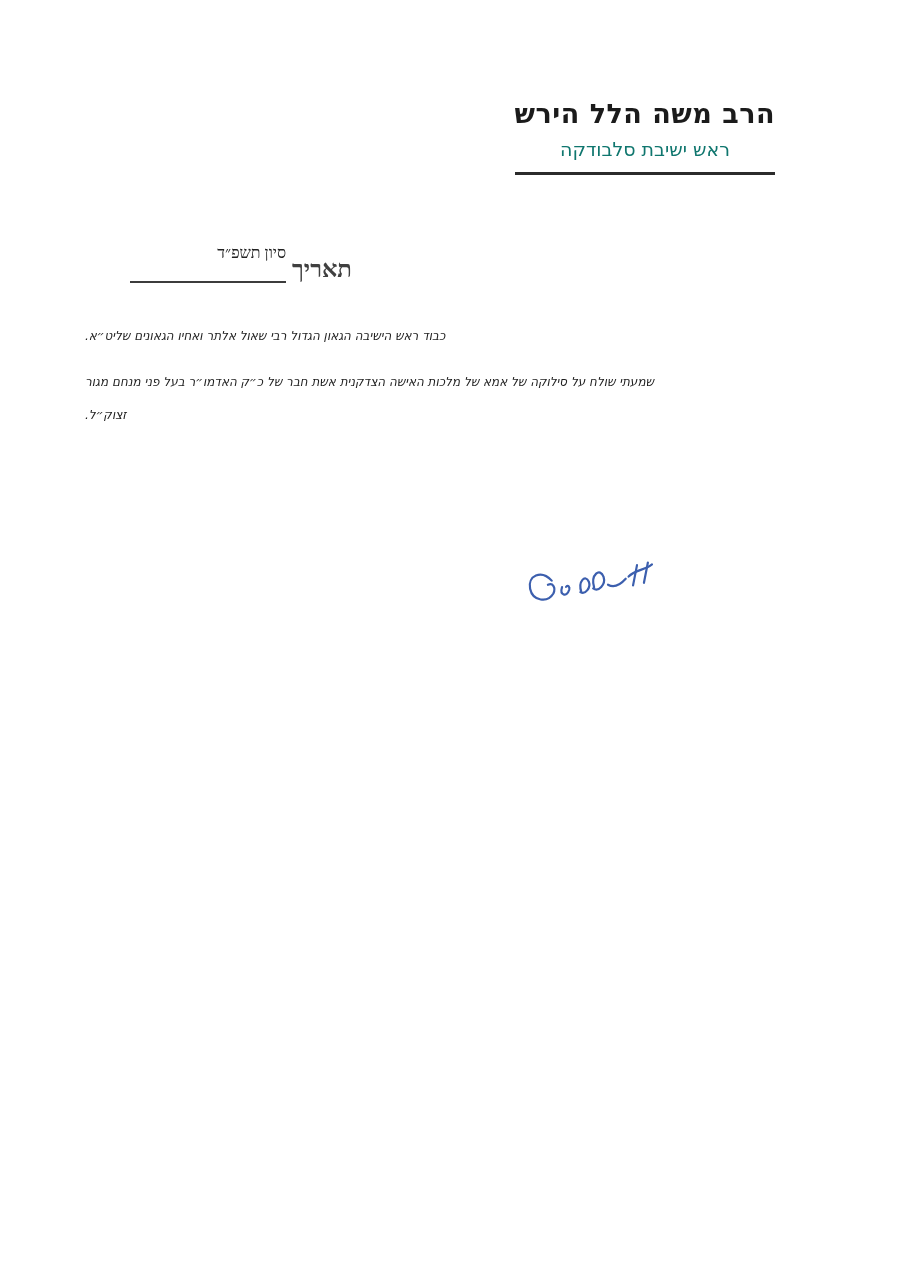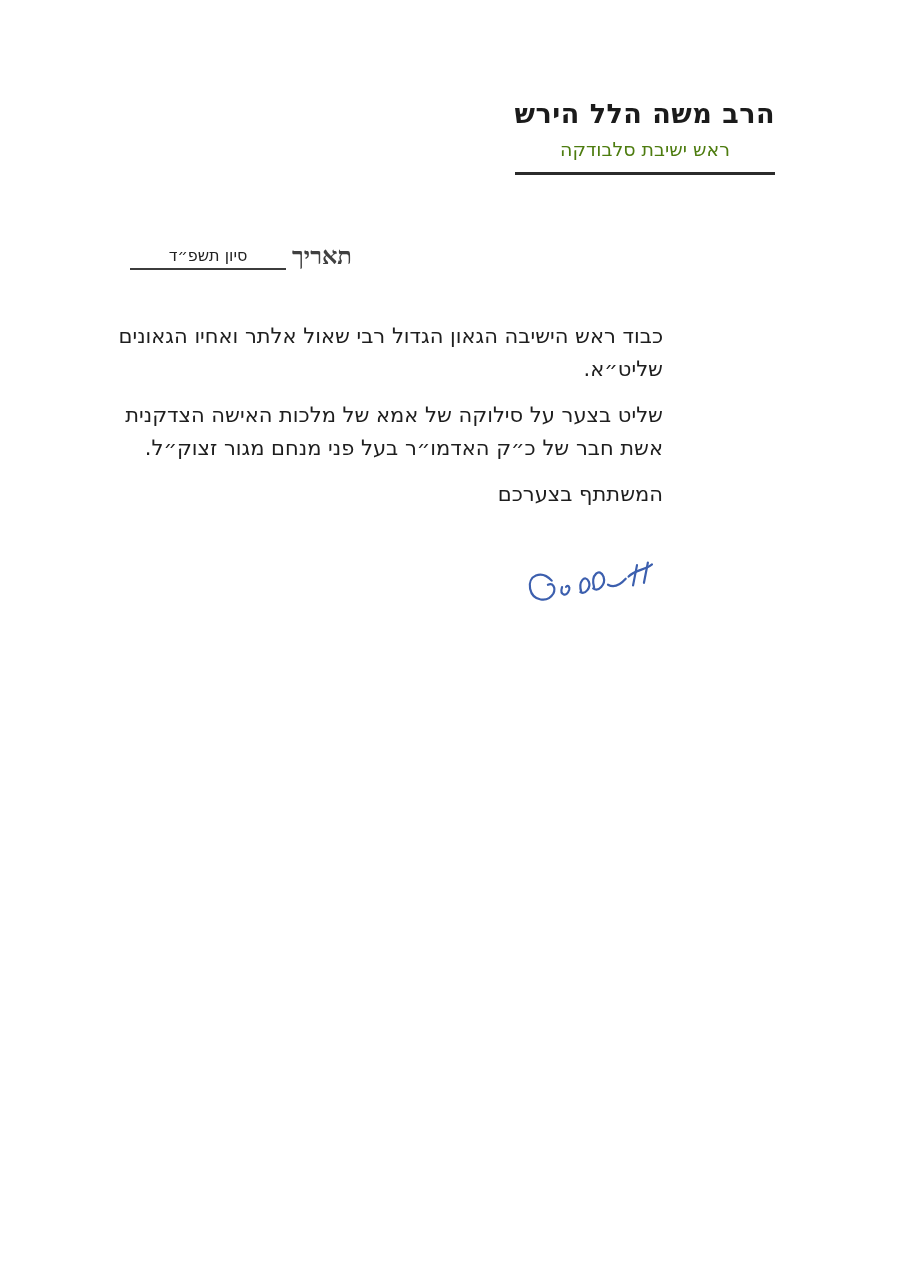--- a/index.html
+++ b/index.html
@@ -13,41 +13,42 @@
   }
   .letterhead{
     position:absolute;top:98px;left:515px;width:260px;
     direction:rtl;text-align:center;
   }
   .lh-name{
     font-size:27px;font-weight:bold;color:#1b1b1b;
     letter-spacing:0.5px;white-space:nowrap;
   }
   .lh-title{
-    font-size:19px;color:#4d7c0f;margin-top:9px;white-space:nowrap;
+    font-size:19px;color:#0f766e;margin-top:9px;white-space:nowrap;
   }
   .lh-rule{
     height:3px;background:#2b2b2b;margin-top:12px;width:100%;
   }
   .date-block{
     position:absolute;top:243px;left:130px;width:222px;
     direction:rtl;display:flex;align-items:flex-end;gap:6px;
   }
   .date-label{
     font-weight:bold;font-size:24px;color:#404040;white-space:nowrap;font-family:Liberation Serif, serif;
   }
   .date-value{
-    flex:1;text-align:center;font-size:16px;color:#222;
-    border-bottom:2px solid #3c3c3c;padding-bottom:2px;line-height:1.25;
+    flex:1;font-size:16px;color:#222;
+    border-bottom:2px solid #3c3c3c;padding-bottom:18px;line-height:1.25;
     white-space:nowrap;
+    font-family:Liberation Serif, serif;
   }
   .letter-body{
     position:absolute;top:320px;left:85px;right:115px;
-    direction:rtl;text-align:right;
-    font-size:21px;line-height:33px;color:#1e1e1e;
+    direction:rtl;text-align:left;
+    font-size:12px;line-height:33px;color:#1e1e1e;font-style:italic;
   }
   .letter-body p{margin:0 0 13px 0;}
   .signature{
     position:absolute;top:554px;left:522px;width:160px;height:62px;
     transform:rotate(-3deg);
   }
   .signature svg{width:100%;height:100%;}
 </style>
 </head>
 <body>
@@ -60,22 +61,21 @@
     <div class="lh-rule"></div>
   </div>
 
   <div class="date-block">
     <span class="date-label">תאריך</span>
     <span class="date-value">סיון תשפ״ד</span>
   </div>
 
   <div class="letter-body">
     <p>כבוד ראש הישיבה הגאון הגדול רבי שאול אלתר ואחיו הגאונים שליט״א.</p>
-    <p>שליט בצער על סילוקה של אמא של מלכות האישה הצדקנית אשת חבר של כ״ק האדמו״ר בעל פני מנחם מגור זצוק״ל.</p>
-    <p>המשתתף בצערכם</p>
+    <p>שמעתי שולח על סילוקה של אמא של מלכות האישה הצדקנית אשת חבר של כ״ק האדמו״ר בעל פני מנחם מגור זצוק״ל.</p>
   </div>
 
   <div class="signature">
     <svg viewBox="0 0 160 62">
       <g fill="none" stroke-width="2.2" stroke-linecap="round" stroke-linejoin="round">
         <path d="M30 24 C20 12, 6 18, 8 31 C10 44, 25 46, 31 37 C34 31, 31 26, 26 28" stroke="#3c5fae"></path>
         <path d="M40 31 C37 39, 44 42, 47 34 C48 31, 46 29, 44 31" stroke="#3c5fae"></path>
         <path d="M59 37 C56 26, 64 19, 67 27 C69 33, 63 40, 58 37" stroke="#3c5fae"></path>
         <path d="M72 33 C69 20, 79 13, 82 23 C84 31, 76 38, 71 34" stroke="#3c5fae"></path>
         <path d="M86 31 C92 35, 99 31, 104 26" stroke="#3c5fae"></path>

